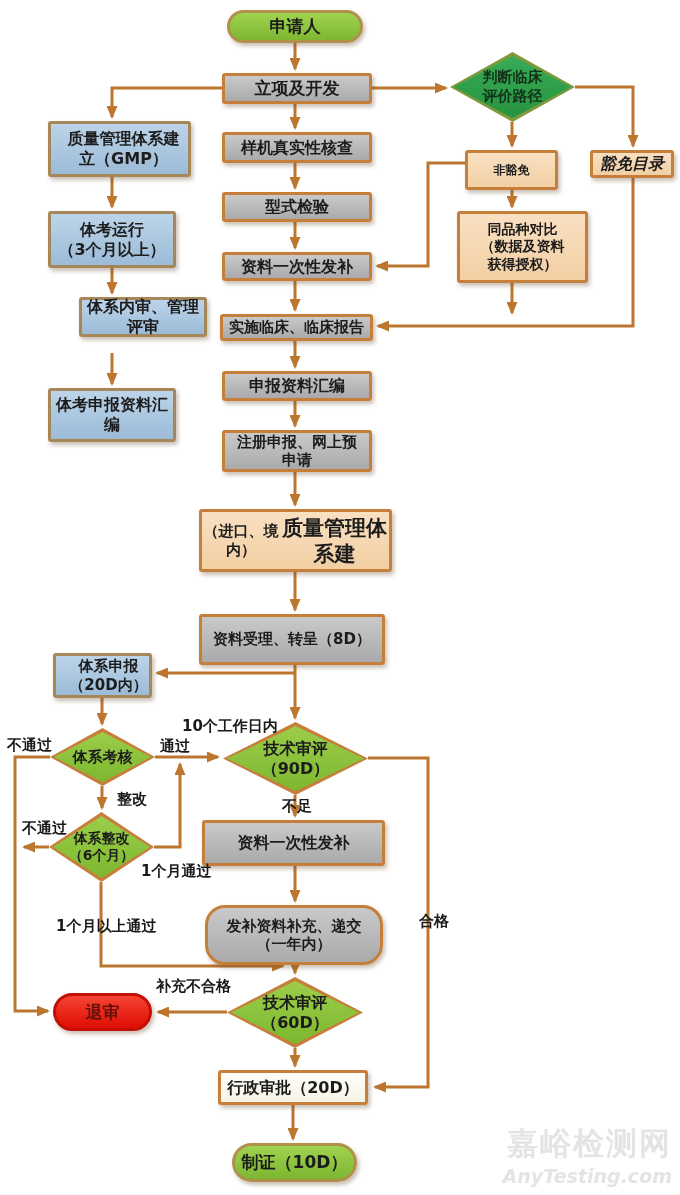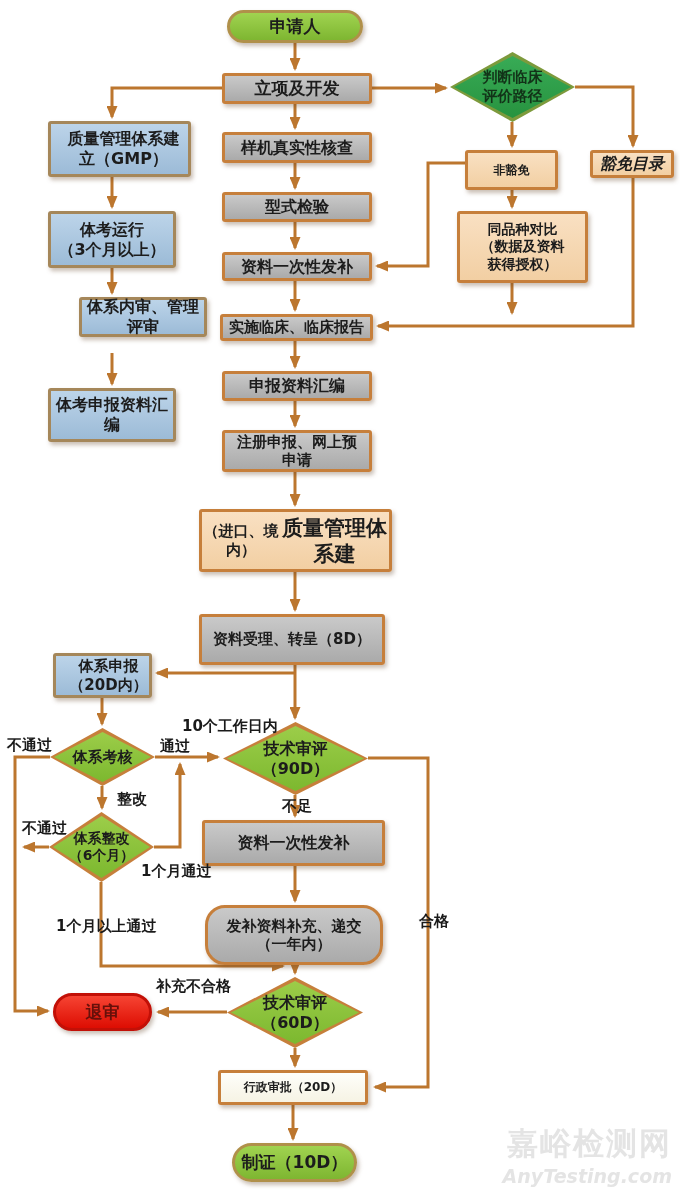--- a/index.html
+++ b/index.html
@@ -160,21 +160,21 @@
 
   <div class="node stadium red-fill" style="left:53px;top:993px;width:99px;height:38px;font-size:17px;"><span>退审</span></div>
 
   <div class="node diamond" style="left:227px;top:977px;width:136px;height:71px;">
     <div class="d-bg"></div>
     <div class="d-fill"></div>
     <div class="d-text" style="font-size:16px;font-weight:bold;">技术审评
 （60D）</div>
   </div>
 
-  <div class="node box white" style="left:218px;top:1070px;width:150px;height:35px;font-size:12px;"><span>行政审批（20D）</span></div>
+  <div class="node box white" style="left:218px;top:1070px;width:150px;height:35px;font-size:16px;"><span>行政审批（20D）</span></div>
 
   <div class="node stadium green-fill" style="left:232px;top:1143px;width:125px;height:39px;font-size:17px;"><span>制证（10D）</span></div>
 
   <div class="elabel" style="left:182px;top:684px;margin-top:33px;">10个工作日内</div>
   <div class="elabel" style="left:7px;top:736px;">不通过</div>
   <div class="elabel" style="left:160px;top:737px;">通过</div>
   <div class="elabel" style="left:117px;top:790px;">整改</div>
   <div class="elabel" style="left:22px;top:819px;">不通过</div>
   <div class="elabel" style="left:141px;top:862px;">1个月通过</div>
   <div class="elabel" style="left:56px;top:917px;">1个月以上通过</div>

